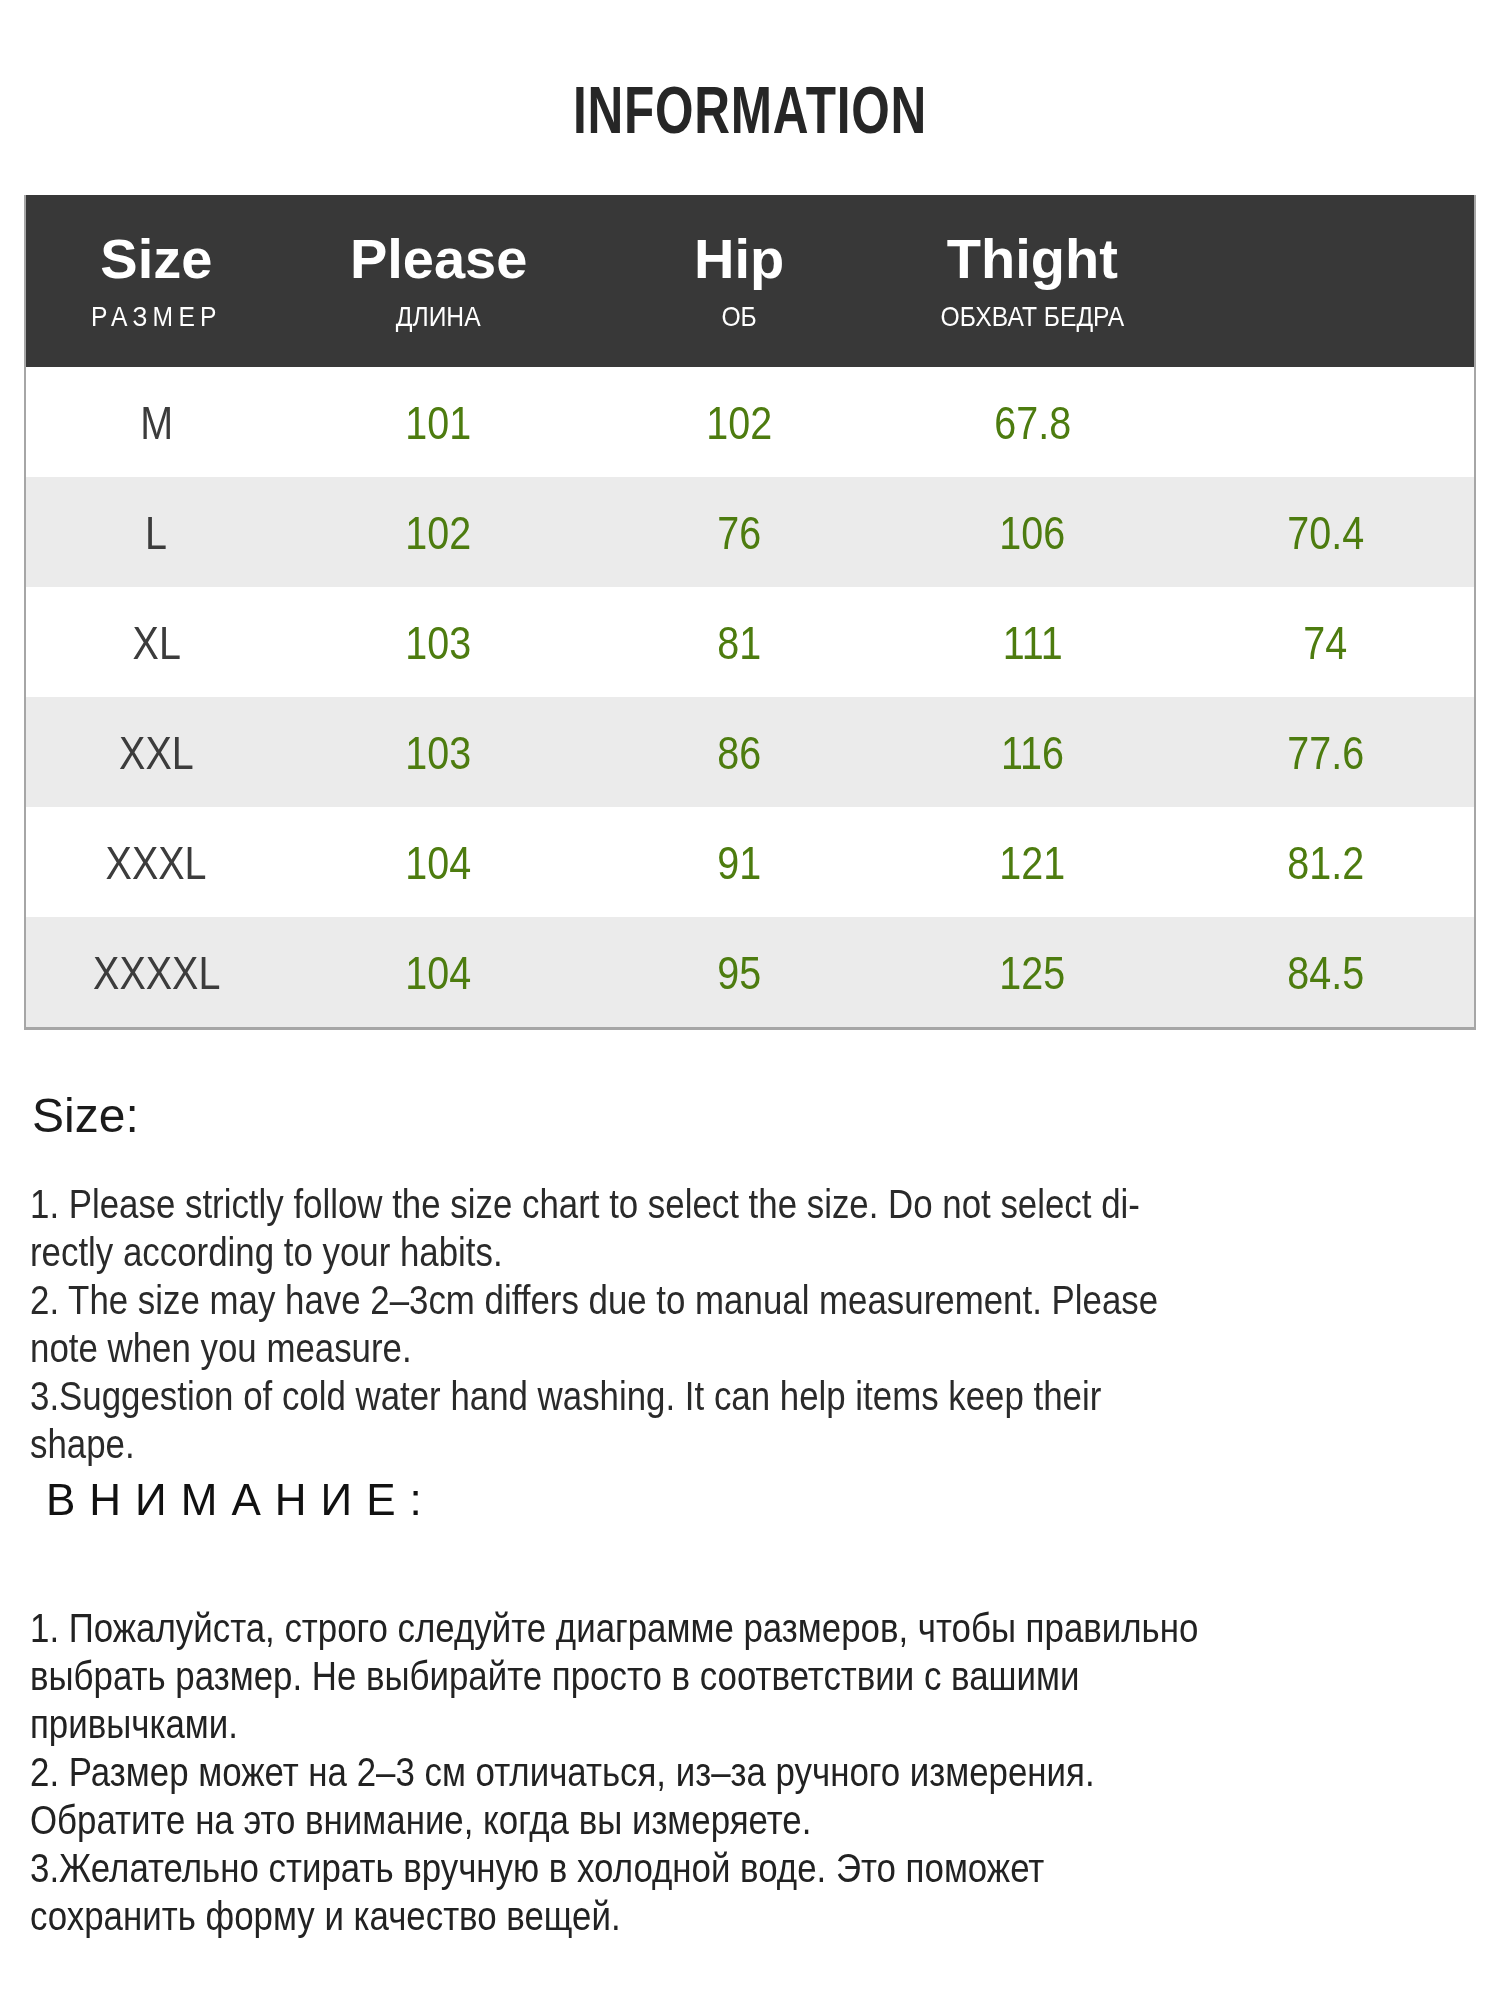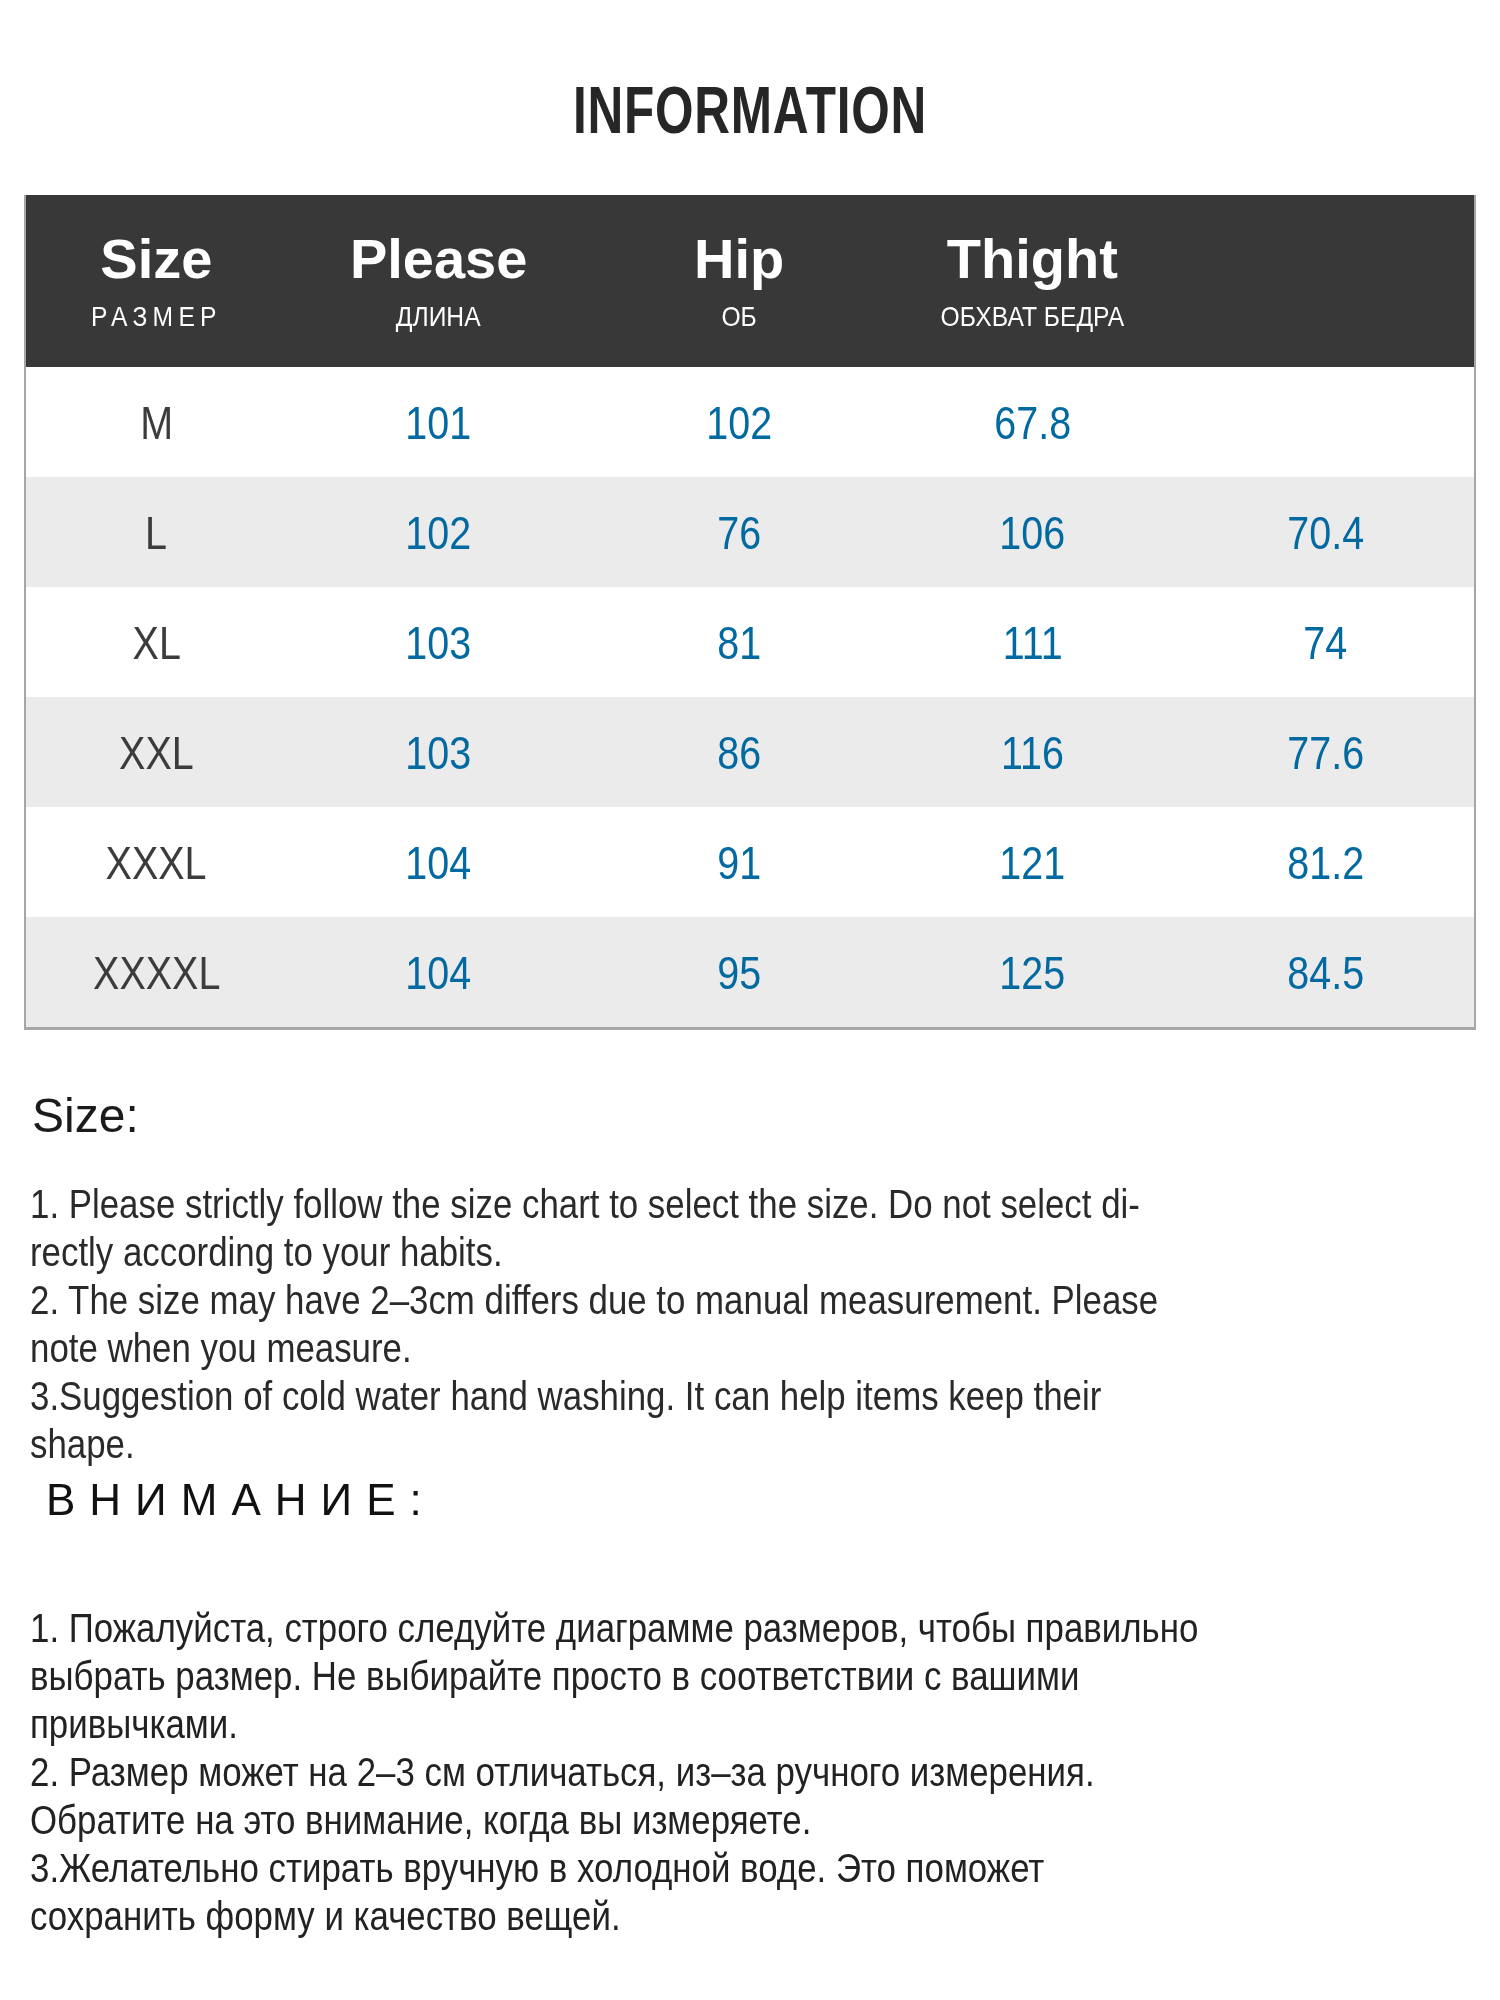--- a/index.html
+++ b/index.html
@@ -37,21 +37,21 @@
     display:flex;flex-direction:column;align-items:center;justify-content:center;
     gap:16px;
   }
   .h-en{font-size:56px;font-weight:600;line-height:1;}
   .h-ru{font-size:28px;font-weight:400;line-height:1;transform:scaleX(0.88);white-space:nowrap;}
   .h-ru.spaced{letter-spacing:6px;}
   .t-row{height:110px;}
   .t-row.alt{background:#ebebeb;}
   .b-cell{
     display:flex;align-items:center;justify-content:center;
-    font-size:47px;color:#0369a1;line-height:1;
+    font-size:47px;color:#4d7c0f;line-height:1;
   }
   .cv{display:inline-block;transform:scaleX(0.84);white-space:nowrap;}
   .size-col{color:#3c3c3c;}
   
   .note-heading{
     position:absolute;left:32px;top:1087px;
     font-size:48px;color:#1b1b1b;line-height:1.2;
   }
   .notes-en{
     position:absolute;left:30px;top:1180px;

